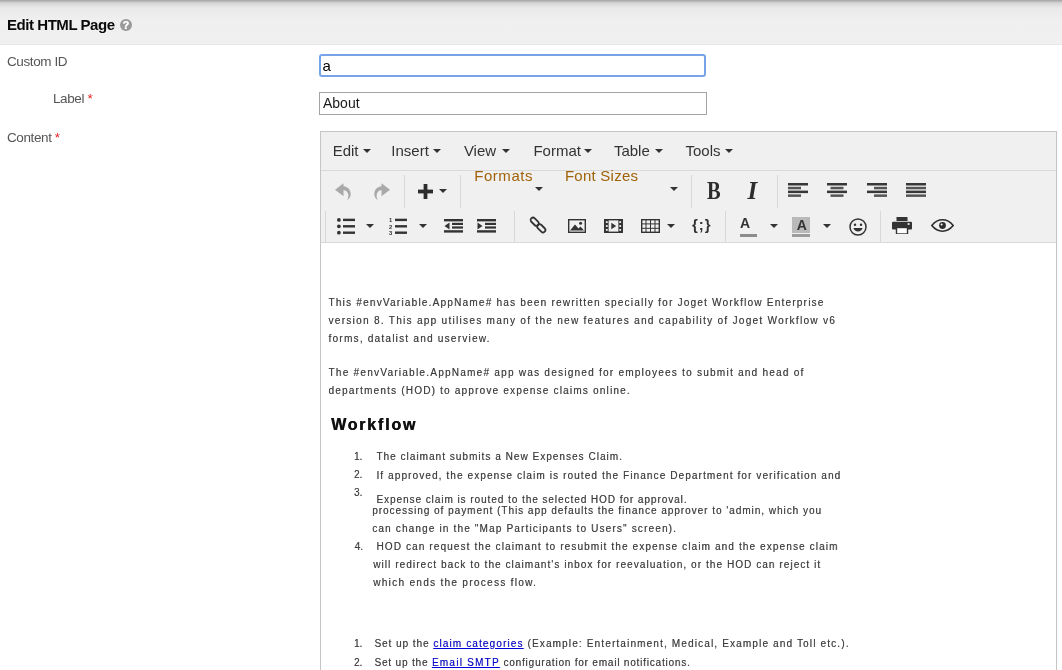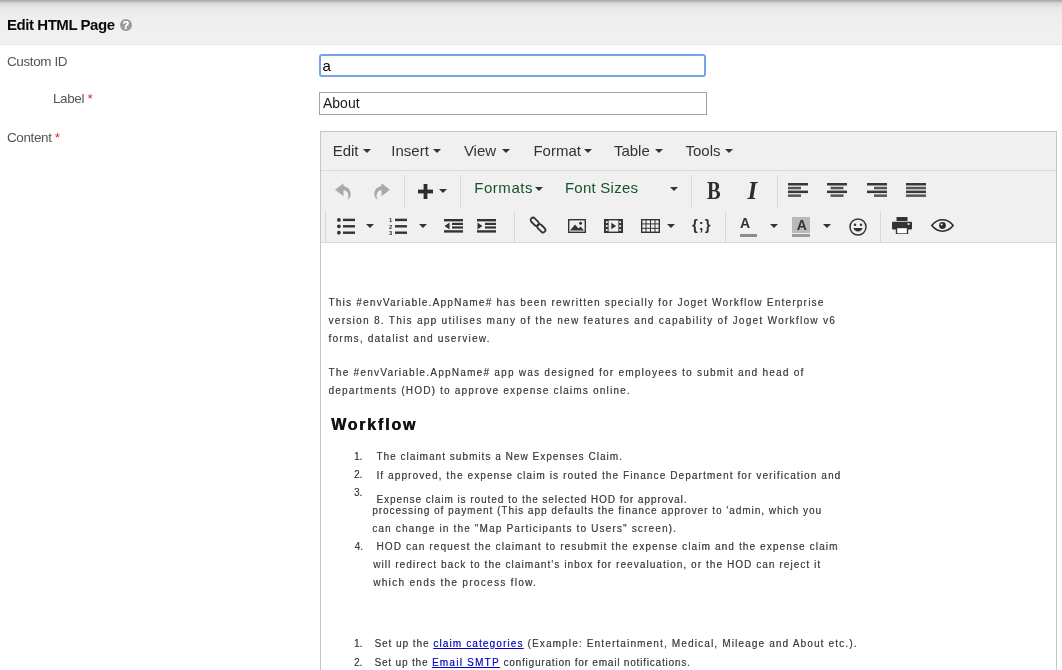--- a/index.html
+++ b/index.html
@@ -15,21 +15,21 @@
 
 #in1{left:319px;top:54px;width:381px;height:19px;border:2px solid #77a4e9;border-radius:3px;background:#fff;font-size:15px;color:#000;line-height:19px;padding-left:1.5px;}
 #in2{left:319px;top:92px;width:383px;height:21px;border:1px solid #a3a3a3;background:#fff;font-size:14px;color:#1a1a1a;line-height:21px;padding-left:3px;}
 
 #ed{left:320px;top:131px;width:735px;height:549px;border:1px solid #c5c5c5;background:#f0f0f0;}
 #menubar{left:0;top:0;width:735px;height:38px;border-bottom:1px solid #d9d9d9;}
 .mi{top:0;height:38px;line-height:38px;font-size:15px;color:#333;}
 .car{width:0;height:0;border-left:4.5px solid transparent;border-right:4.5px solid transparent;border-top:4.5px solid #333;}
 .sep{width:1px;background:#d8d8d8;}
 #toolbar{left:0;top:38px;width:735px;height:72px;border-bottom:1px solid #d9d9d9;}
-.tbtxt{font-size:15px;color:#14532d;line-height:36px;top:38px;}
+.tbtxt{font-size:15px;color:#a16207;line-height:36px;top:26px;}
 
 #content{left:0px;top:111px;width:735px;height:438px;background:#fff;overflow:hidden;}
 .cl{white-space:pre;font-size:10px;color:#3d3d3d;line-height:18px;text-shadow:0.3px 0 0 rgba(61,61,61,0.55);}
 .hl{white-space:pre;font-size:16px;font-weight:bold;color:#111;line-height:18px;text-shadow:0.5px 0 0 #111;}
 .lnk{color:#0000dd;text-decoration:underline;}
 </style>
 </head>
 <body>
 <div class="abs" id="hdr"></div>
 <div class="abs" id="hdrTitle">Edit HTML Page</div>
@@ -228,17 +228,17 @@
     <div class="abs cl" style="left:55.4px;top:222.7px;letter-spacing:0.943px;margin-top:25px;">Expense claim is routed to the selected HOD for approval.</div>
     <div class="abs cl" style="left:33px;top:240.7px;">3.</div>
     <div class="abs cl" style="left:55.4px;top:224px;letter-spacing:1.107px;">If approved, the expense claim is routed the Finance Department for verification and</div>
     <div class="abs cl" style="left:51.2px;top:258.7px;letter-spacing:0.974px;">processing of payment (This app defaults the finance approver to 'admin, which you</div>
     <div class="abs cl" style="left:51.2px;top:276.7px;letter-spacing:1.16px;">can change in the "Map Participants to Users" screen).</div>
     <div class="abs cl" style="left:33.6px;top:294.7px;">4.</div>
     <div class="abs cl" style="left:55.4px;top:294.7px;letter-spacing:1.122px;">HOD can request the claimant to resubmit the expense claim and the expense claim</div>
     <div class="abs cl" style="left:52.2px;top:312.7px;letter-spacing:1.07px;">will redirect back to the claimant's inbox for reevaluation, or the HOD can reject it</div>
     <div class="abs cl" style="left:52.2px;top:330.7px;letter-spacing:1.31px;">which ends the process flow.</div>
     <div class="abs cl" style="left:33px;top:391.7px;">1.</div>
-    <div class="abs cl" style="left:53.4px;top:391.7px;"><span style="letter-spacing:0.96px;">Set up the </span><span class="lnk" style="letter-spacing:1.12px;">claim categories</span><span style="letter-spacing:1.15px;"> (Example: Entertainment, Medical, Mileage and About etc.).</span></div>
+    <div class="abs cl" style="left:53.4px;top:391.7px;"><span style="letter-spacing:0.96px;">Set up the </span><span class="lnk" style="letter-spacing:1.12px;">claim categories</span><span style="letter-spacing:1.15px;"> (Example: Entertainment, Medical, Example and Toll etc.).</span></div>
     <div class="abs cl" style="left:33px;top:411.2px;">2.</div>
     <div class="abs cl" style="left:53.4px;top:411.2px;"><span style="letter-spacing:0.83px;">Set up the </span><span class="lnk" style="letter-spacing:1.24px;">Email SMTP</span><span style="letter-spacing:0.80px;"> configuration for email notifications.</span></div>
   </div>
 </div>
 
 </body></html>

